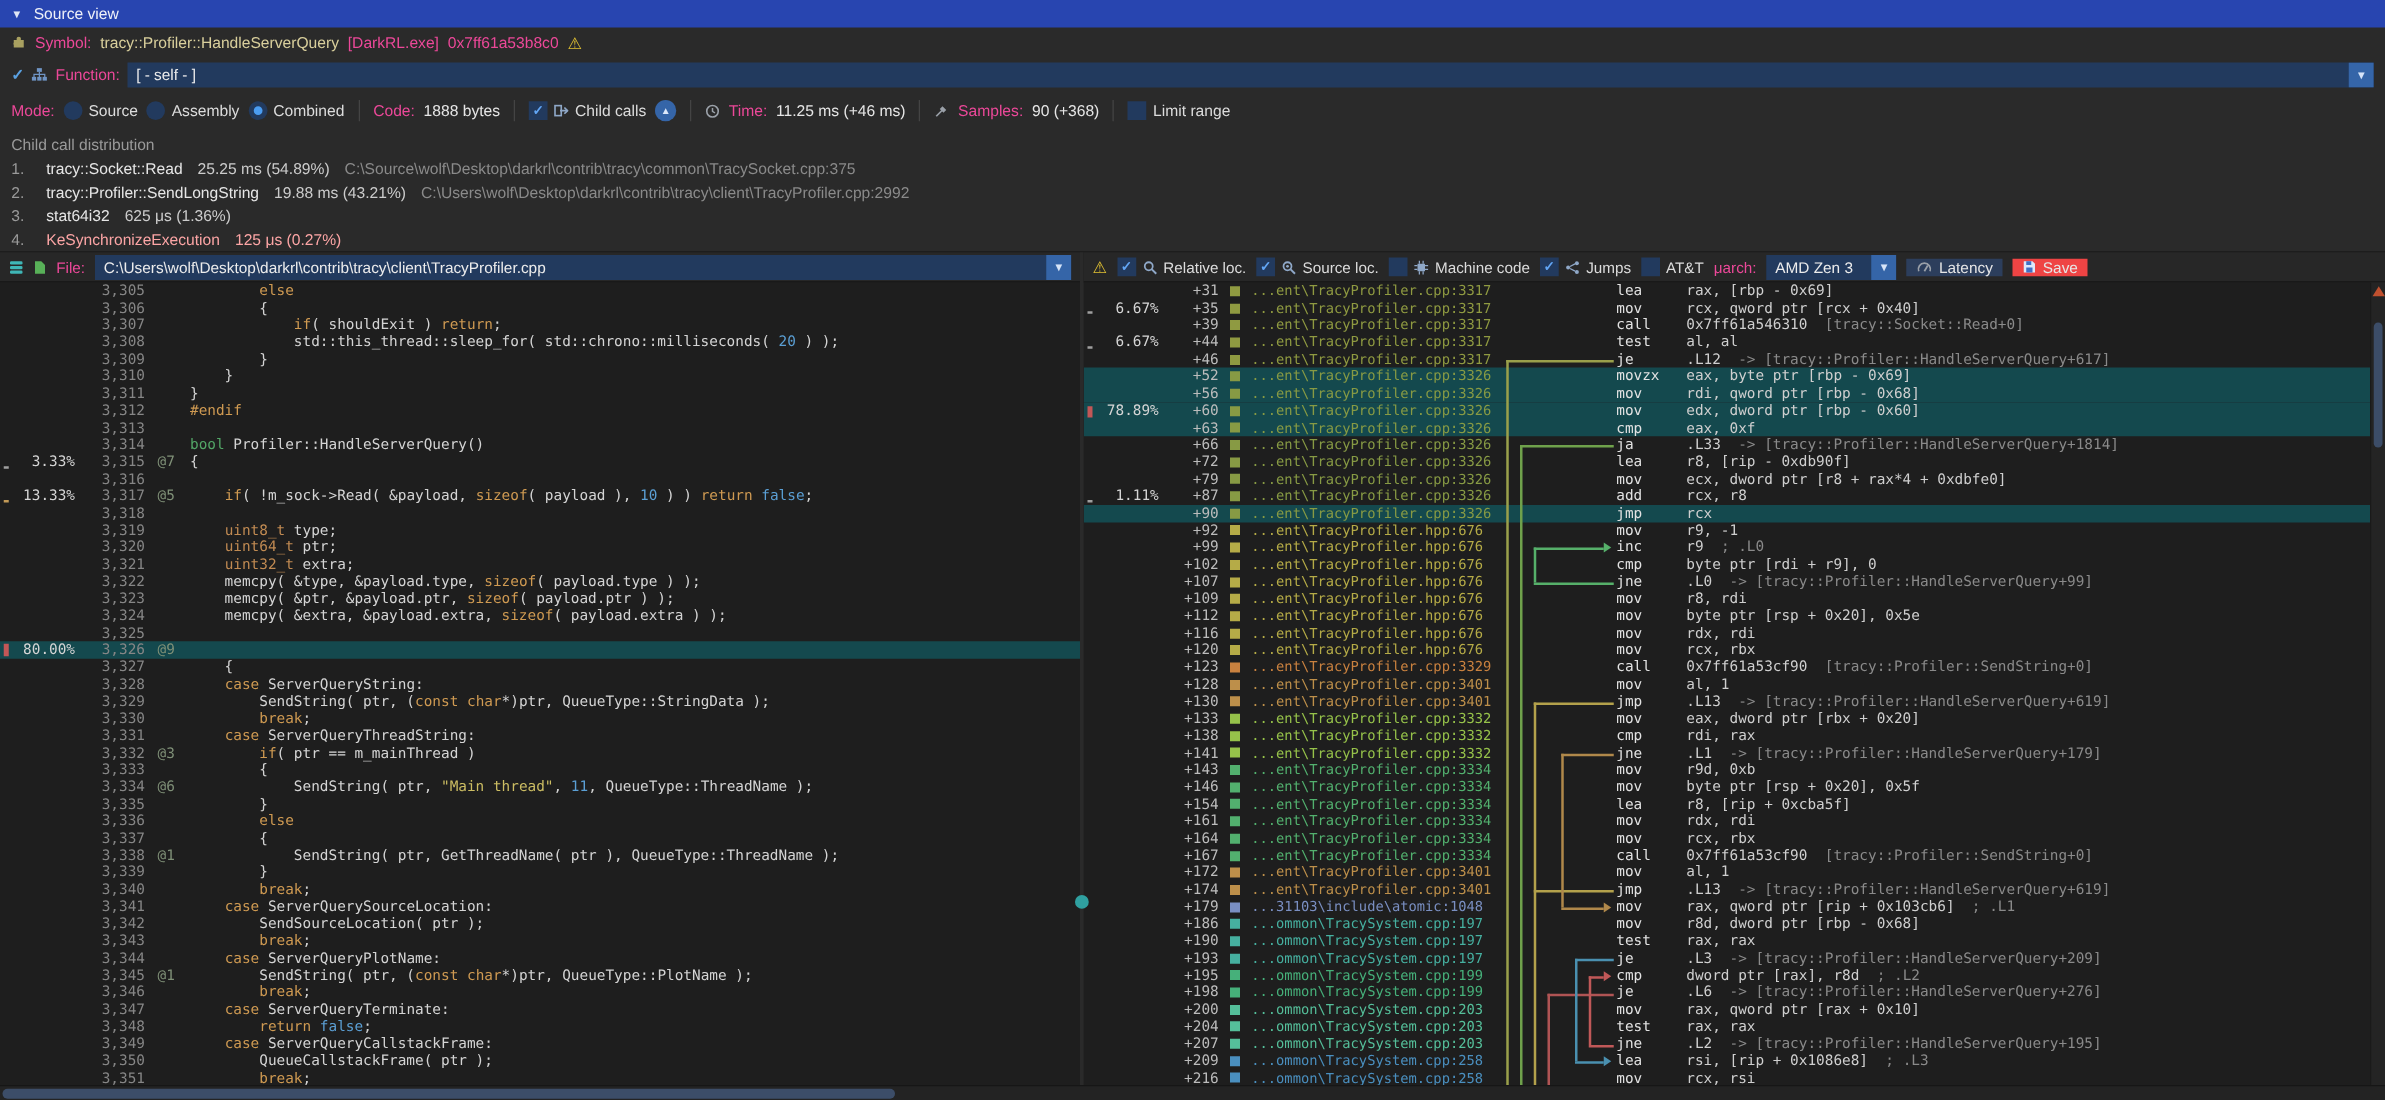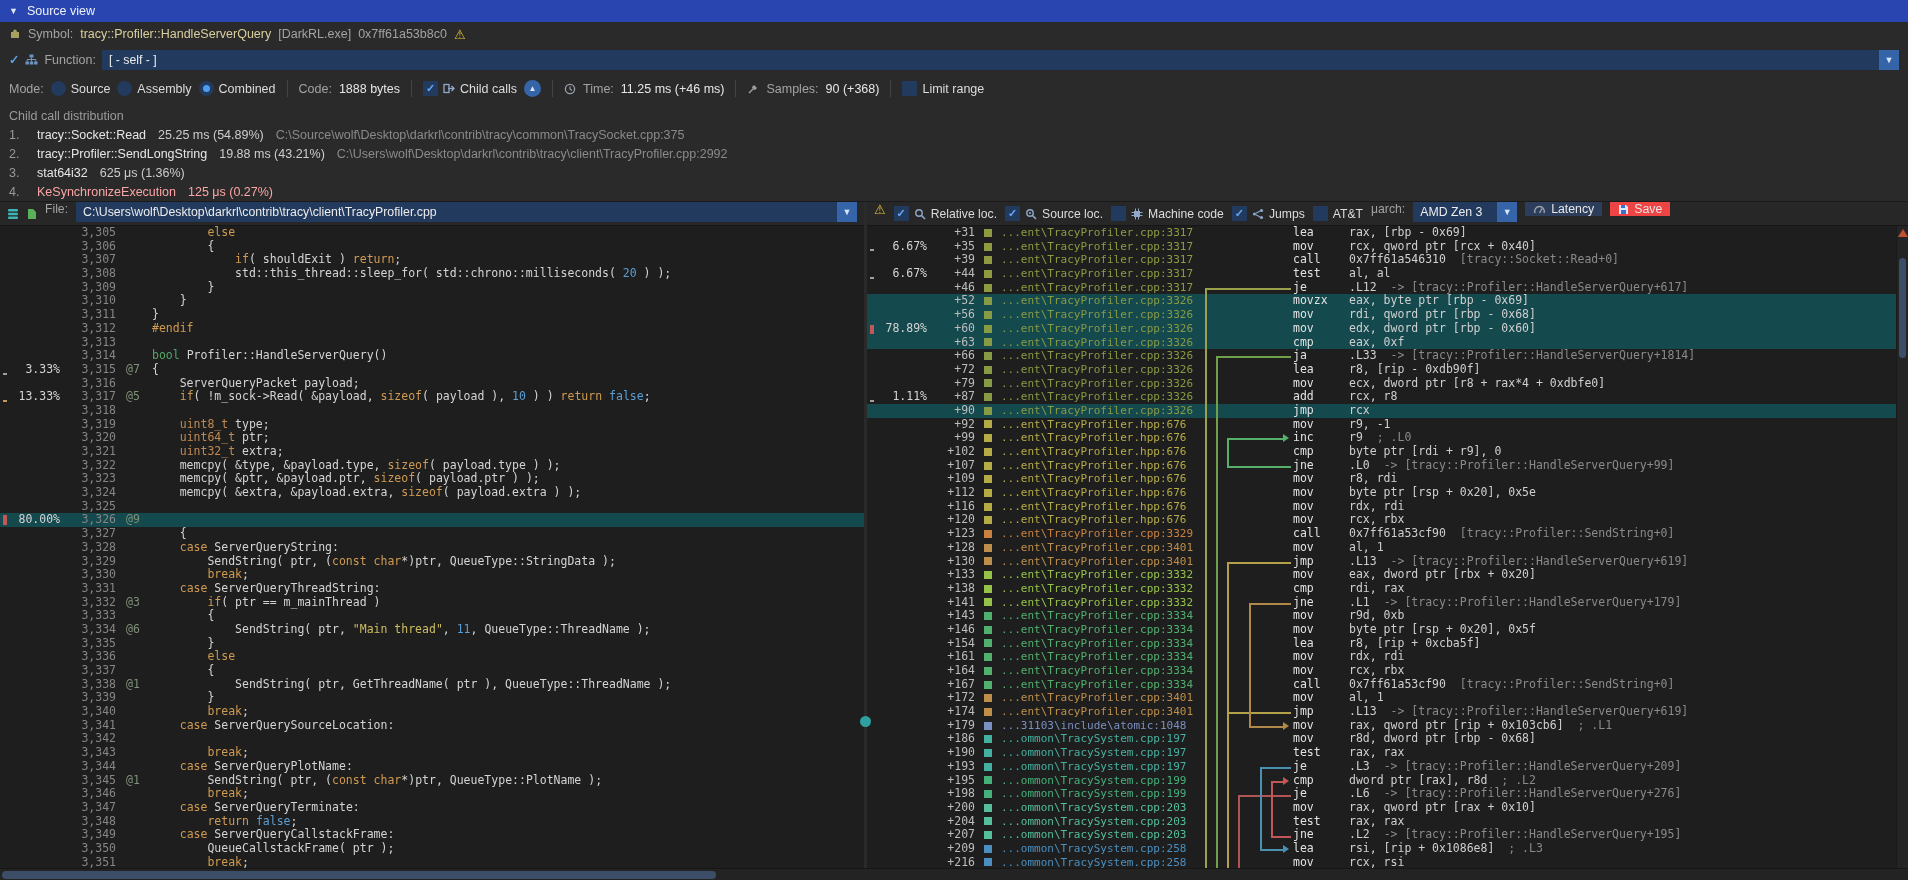--- a/index.html
+++ b/index.html
@@ -5,21 +5,21 @@
   *{margin:0;padding:0;box-sizing:border-box}
   html,body{width:1908px;height:880px;overflow:hidden;background:#2a2a2a;
     font-family:"Liberation Sans",sans-serif;color:#dcdcdc}
   .window{position:relative;width:1908px;height:880px;display:flex;flex-direction:column}
   .titlebar{height:22px;background:#2845b0;display:flex;align-items:center;padding:0 9px;gap:9px;font-size:12.5px;color:#eef1f8;flex:none}
   .collapse{font-size:9px;color:#dfe6f5}
   .row{display:flex;align-items:center;gap:7px;padding:0 9px;font-size:12.5px;flex:none}
   .symbol-row{height:24px}
   .function-row{height:27px;gap:6px}
   .mode-row{height:31px}
-  .lbl{color:#a3a3a3}
+  .lbl{color:#ec4899}
   .val{color:#e6e6e6}
   .sym-name{color:#d9cf9c}
   .warn{color:#e0c032;font-size:13px}
   .icon{display:inline-flex;align-items:center;justify-content:center}
   .combo{flex:1;height:20px;background:#223a5e;display:flex;align-items:center;position:relative;padding:0 7px 0 7px;font-size:12.3px;color:#ececec;overflow:hidden}
   .combo .arrow{position:absolute;right:0;top:0;width:20px;height:20px;background:#3565a8;display:flex;align-items:center;justify-content:center;font-size:9px;color:#d6e4f8}
   .combo.uarch{flex:none;width:104px}
   .checkbox{width:15px;height:15px;background:#223a5e;display:inline-flex;align-items:center;justify-content:center;font-size:11px;color:#62a6f5;font-weight:bold;flex:none}
   .radio{width:15px;height:15px;border-radius:50%;background:#223a5e;display:inline-flex;align-items:center;justify-content:center;flex:none}
   .radio .dot{width:7px;height:7px;border-radius:50%;background:transparent}
@@ -36,21 +36,21 @@
   .cc-name{color:#e6e6e6}
   .cc-time{color:#cccccc}
   .cc-path{color:#8a8a8a}
   .cc-item.red .cc-name,.cc-item.red .cc-time{color:#fca5a5}
   .panes{flex:1;display:flex;min-height:0;border-top:1px solid #1a1a1a}
   .pane{display:flex;flex-direction:column;min-width:0;background:#1e1e1e}
   .pane.left{width:864px;flex:none}
   .splitter{width:3px;background:#2a2a2a;position:relative;flex:none}
   .grip{position:absolute;left:-4px;top:514px;width:11px;height:11px;border-radius:50%;background:#2fa0a0;z-index:5}
   .pane.right{flex:1;position:relative}
-  .pane-header{height:24px;background:#272727;display:flex;gap:8px;padding:0 7px;font-size:12.2px;border-bottom:1px solid #161616;flex:none}
+  .pane-header{height:24px;background:#272727;display:flex;align-items:center;gap:8px;padding:0 7px;font-size:12.2px;border-bottom:1px solid #161616;flex:none}
   .code-area{flex:1;overflow:hidden;position:relative;font-family:"DejaVu Sans Mono",monospace;font-size:11.5px;line-height:13.7px}
   .pane.right .code-area{margin-right:12px}
   .sl,.ar{display:flex;height:13.7px;position:relative;white-space:pre;align-items:center}
   .sl.hl,.ar.hl{background:#14494e}
   .sl-bar,.ar-bar{position:absolute;left:3px;bottom:2px;width:4px}
   .sl-pct,.ar-pct{width:60px;text-align:right;color:#d5d5d5;flex:none}
   .sl-num{width:56px;text-align:right;color:#868686;flex:none}
   .sl-sym{width:36px;padding-left:10px;color:#7f9077;flex:none}
   .sl-code{flex:1}
   .tk-d{color:#d4d4d4}.tk-k{color:#cf9a52}.tk-t{color:#53a667}.tk-u{color:#c08a52}.tk-n{color:#5b9fd4}.tk-s{color:#ccbd63}
@@ -235,21 +235,21 @@
           <div class="sl"><span class="sl-pct"></span><span class="sl-num">3,306</span><span class="sl-sym"></span><span class="sl-code"><span class="tk-d">        {</span></span></div>
           <div class="sl"><span class="sl-pct"></span><span class="sl-num">3,307</span><span class="sl-sym"></span><span class="sl-code"><span class="tk-d">            </span><span class="tk-k">if</span><span class="tk-d">( shouldExit ) </span><span class="tk-k">return</span><span class="tk-d">;</span></span></div>
           <div class="sl"><span class="sl-pct"></span><span class="sl-num">3,308</span><span class="sl-sym"></span><span class="sl-code"><span class="tk-d">            std::this_thread::sleep_for( std::chrono::milliseconds( </span><span class="tk-n">20</span><span class="tk-d"> ) );</span></span></div>
           <div class="sl"><span class="sl-pct"></span><span class="sl-num">3,309</span><span class="sl-sym"></span><span class="sl-code"><span class="tk-d">        }</span></span></div>
           <div class="sl"><span class="sl-pct"></span><span class="sl-num">3,310</span><span class="sl-sym"></span><span class="sl-code"><span class="tk-d">    }</span></span></div>
           <div class="sl"><span class="sl-pct"></span><span class="sl-num">3,311</span><span class="sl-sym"></span><span class="sl-code"><span class="tk-d">}</span></span></div>
           <div class="sl"><span class="sl-pct"></span><span class="sl-num">3,312</span><span class="sl-sym"></span><span class="sl-code"><span class="tk-k">#endif</span></span></div>
           <div class="sl"><span class="sl-pct"></span><span class="sl-num">3,313</span><span class="sl-sym"></span><span class="sl-code"></span></div>
           <div class="sl"><span class="sl-pct"></span><span class="sl-num">3,314</span><span class="sl-sym"></span><span class="sl-code"><span class="tk-t">bool</span><span class="tk-d"> Profiler::HandleServerQuery()</span></span></div>
           <div class="sl"><span class="sl-bar" style="height: 2px; background: rgb(159, 159, 159);"></span><span class="sl-pct">3.33%</span><span class="sl-num">3,315</span><span class="sl-sym">@7</span><span class="sl-code"><span class="tk-d">{</span></span></div>
-          <div class="sl"><span class="sl-pct"></span><span class="sl-num">3,316</span><span class="sl-sym"></span><span class="sl-code"><span class="tk-d">    ServerQueryPacket payload;</span></span></div>
+          <div class="sl"><span class="sl-pct"></span><span class="sl-num">3,316</span><span class="sl-sym"></span></div>
           <div class="sl"><span class="sl-bar" style="height: 2px; background: rgb(194, 154, 87);"></span><span class="sl-pct">13.33%</span><span class="sl-num">3,317</span><span class="sl-sym">@5</span><span class="sl-code"><span class="tk-d">    </span><span class="tk-k">if</span><span class="tk-d">( !m_sock-&gt;Read( &amp;payload, </span><span class="tk-k">sizeof</span><span class="tk-d">( payload ), </span><span class="tk-n">10</span><span class="tk-d"> ) ) </span><span class="tk-k">return</span><span class="tk-d"> </span><span class="tk-n">false</span><span class="tk-d">;</span></span></div>
           <div class="sl"><span class="sl-pct"></span><span class="sl-num">3,318</span><span class="sl-sym"></span><span class="sl-code"></span></div>
           <div class="sl"><span class="sl-pct"></span><span class="sl-num">3,319</span><span class="sl-sym"></span><span class="sl-code"><span class="tk-d">    </span><span class="tk-u">uint8_t</span><span class="tk-d"> type;</span></span></div>
           <div class="sl"><span class="sl-pct"></span><span class="sl-num">3,320</span><span class="sl-sym"></span><span class="sl-code"><span class="tk-d">    </span><span class="tk-u">uint64_t</span><span class="tk-d"> ptr;</span></span></div>
           <div class="sl"><span class="sl-pct"></span><span class="sl-num">3,321</span><span class="sl-sym"></span><span class="sl-code"><span class="tk-d">    </span><span class="tk-u">uint32_t</span><span class="tk-d"> extra;</span></span></div>
           <div class="sl"><span class="sl-pct"></span><span class="sl-num">3,322</span><span class="sl-sym"></span><span class="sl-code"><span class="tk-d">    memcpy( &amp;type, &amp;payload.type, </span><span class="tk-k">sizeof</span><span class="tk-d">( payload.type ) );</span></span></div>
           <div class="sl"><span class="sl-pct"></span><span class="sl-num">3,323</span><span class="sl-sym"></span><span class="sl-code"><span class="tk-d">    memcpy( &amp;ptr, &amp;payload.ptr, </span><span class="tk-k">sizeof</span><span class="tk-d">( payload.ptr ) );</span></span></div>
           <div class="sl"><span class="sl-pct"></span><span class="sl-num">3,324</span><span class="sl-sym"></span><span class="sl-code"><span class="tk-d">    memcpy( &amp;extra, &amp;payload.extra, </span><span class="tk-k">sizeof</span><span class="tk-d">( payload.extra ) );</span></span></div>
           <div class="sl"><span class="sl-pct"></span><span class="sl-num">3,325</span><span class="sl-sym"></span><span class="sl-code"></span></div>
           <div class="sl hl"><span class="sl-bar" style="height: 10px; background: rgb(194, 87, 87);"></span><span class="sl-pct">80.00%</span><span class="sl-num">3,326</span><span class="sl-sym">@9</span></div>
@@ -261,21 +261,21 @@
           <div class="sl"><span class="sl-pct"></span><span class="sl-num">3,332</span><span class="sl-sym">@3</span><span class="sl-code"><span class="tk-d">        </span><span class="tk-k">if</span><span class="tk-d">( ptr == m_mainThread )</span></span></div>
           <div class="sl"><span class="sl-pct"></span><span class="sl-num">3,333</span><span class="sl-sym"></span><span class="sl-code"><span class="tk-d">        {</span></span></div>
           <div class="sl"><span class="sl-pct"></span><span class="sl-num">3,334</span><span class="sl-sym">@6</span><span class="sl-code"><span class="tk-d">            SendString( ptr, </span><span class="tk-s">"Main thread"</span><span class="tk-d">, </span><span class="tk-n">11</span><span class="tk-d">, QueueType::ThreadName );</span></span></div>
           <div class="sl"><span class="sl-pct"></span><span class="sl-num">3,335</span><span class="sl-sym"></span><span class="sl-code"><span class="tk-d">        }</span></span></div>
           <div class="sl"><span class="sl-pct"></span><span class="sl-num">3,336</span><span class="sl-sym"></span><span class="sl-code"><span class="tk-d">        </span><span class="tk-k">else</span></span></div>
           <div class="sl"><span class="sl-pct"></span><span class="sl-num">3,337</span><span class="sl-sym"></span><span class="sl-code"><span class="tk-d">        {</span></span></div>
           <div class="sl"><span class="sl-pct"></span><span class="sl-num">3,338</span><span class="sl-sym">@1</span><span class="sl-code"><span class="tk-d">            SendString( ptr, GetThreadName( ptr ), QueueType::ThreadName );</span></span></div>
           <div class="sl"><span class="sl-pct"></span><span class="sl-num">3,339</span><span class="sl-sym"></span><span class="sl-code"><span class="tk-d">        }</span></span></div>
           <div class="sl"><span class="sl-pct"></span><span class="sl-num">3,340</span><span class="sl-sym"></span><span class="sl-code"><span class="tk-d">        </span><span class="tk-k">break</span><span class="tk-d">;</span></span></div>
           <div class="sl"><span class="sl-pct"></span><span class="sl-num">3,341</span><span class="sl-sym"></span><span class="sl-code"><span class="tk-d">    </span><span class="tk-k">case</span><span class="tk-d"> ServerQuerySourceLocation:</span></span></div>
-          <div class="sl"><span class="sl-pct"></span><span class="sl-num">3,342</span><span class="sl-sym"></span></div>
+          <div class="sl"><span class="sl-pct"></span><span class="sl-num">3,342</span><span class="sl-sym"></span><span class="sl-code"><span class="tk-d">        SendSourceLocation( ptr );</span></span></div>
           <div class="sl"><span class="sl-pct"></span><span class="sl-num">3,343</span><span class="sl-sym"></span><span class="sl-code"><span class="tk-d">        </span><span class="tk-k">break</span><span class="tk-d">;</span></span></div>
           <div class="sl"><span class="sl-pct"></span><span class="sl-num">3,344</span><span class="sl-sym"></span><span class="sl-code"><span class="tk-d">    </span><span class="tk-k">case</span><span class="tk-d"> ServerQueryPlotName:</span></span></div>
           <div class="sl"><span class="sl-pct"></span><span class="sl-num">3,345</span><span class="sl-sym">@1</span><span class="sl-code"><span class="tk-d">        SendString( ptr, (</span><span class="tk-k">const</span><span class="tk-d"> </span><span class="tk-k">char</span><span class="tk-d">*)ptr, QueueType::PlotName );</span></span></div>
           <div class="sl"><span class="sl-pct"></span><span class="sl-num">3,346</span><span class="sl-sym"></span><span class="sl-code"><span class="tk-d">        </span><span class="tk-k">break</span><span class="tk-d">;</span></span></div>
           <div class="sl"><span class="sl-pct"></span><span class="sl-num">3,347</span><span class="sl-sym"></span><span class="sl-code"><span class="tk-d">    </span><span class="tk-k">case</span><span class="tk-d"> ServerQueryTerminate:</span></span></div>
           <div class="sl"><span class="sl-pct"></span><span class="sl-num">3,348</span><span class="sl-sym"></span><span class="sl-code"><span class="tk-d">        </span><span class="tk-k">return</span><span class="tk-d"> </span><span class="tk-n">false</span><span class="tk-d">;</span></span></div>
           <div class="sl"><span class="sl-pct"></span><span class="sl-num">3,349</span><span class="sl-sym"></span><span class="sl-code"><span class="tk-d">    </span><span class="tk-k">case</span><span class="tk-d"> ServerQueryCallstackFrame:</span></span></div>
           <div class="sl"><span class="sl-pct"></span><span class="sl-num">3,350</span><span class="sl-sym"></span><span class="sl-code"><span class="tk-d">        QueueCallstackFrame( ptr );</span></span></div>
           <div class="sl"><span class="sl-pct"></span><span class="sl-num">3,351</span><span class="sl-sym"></span><span class="sl-code"><span class="tk-d">        </span><span class="tk-k">break</span><span class="tk-d">;</span></span></div>
         </div>

